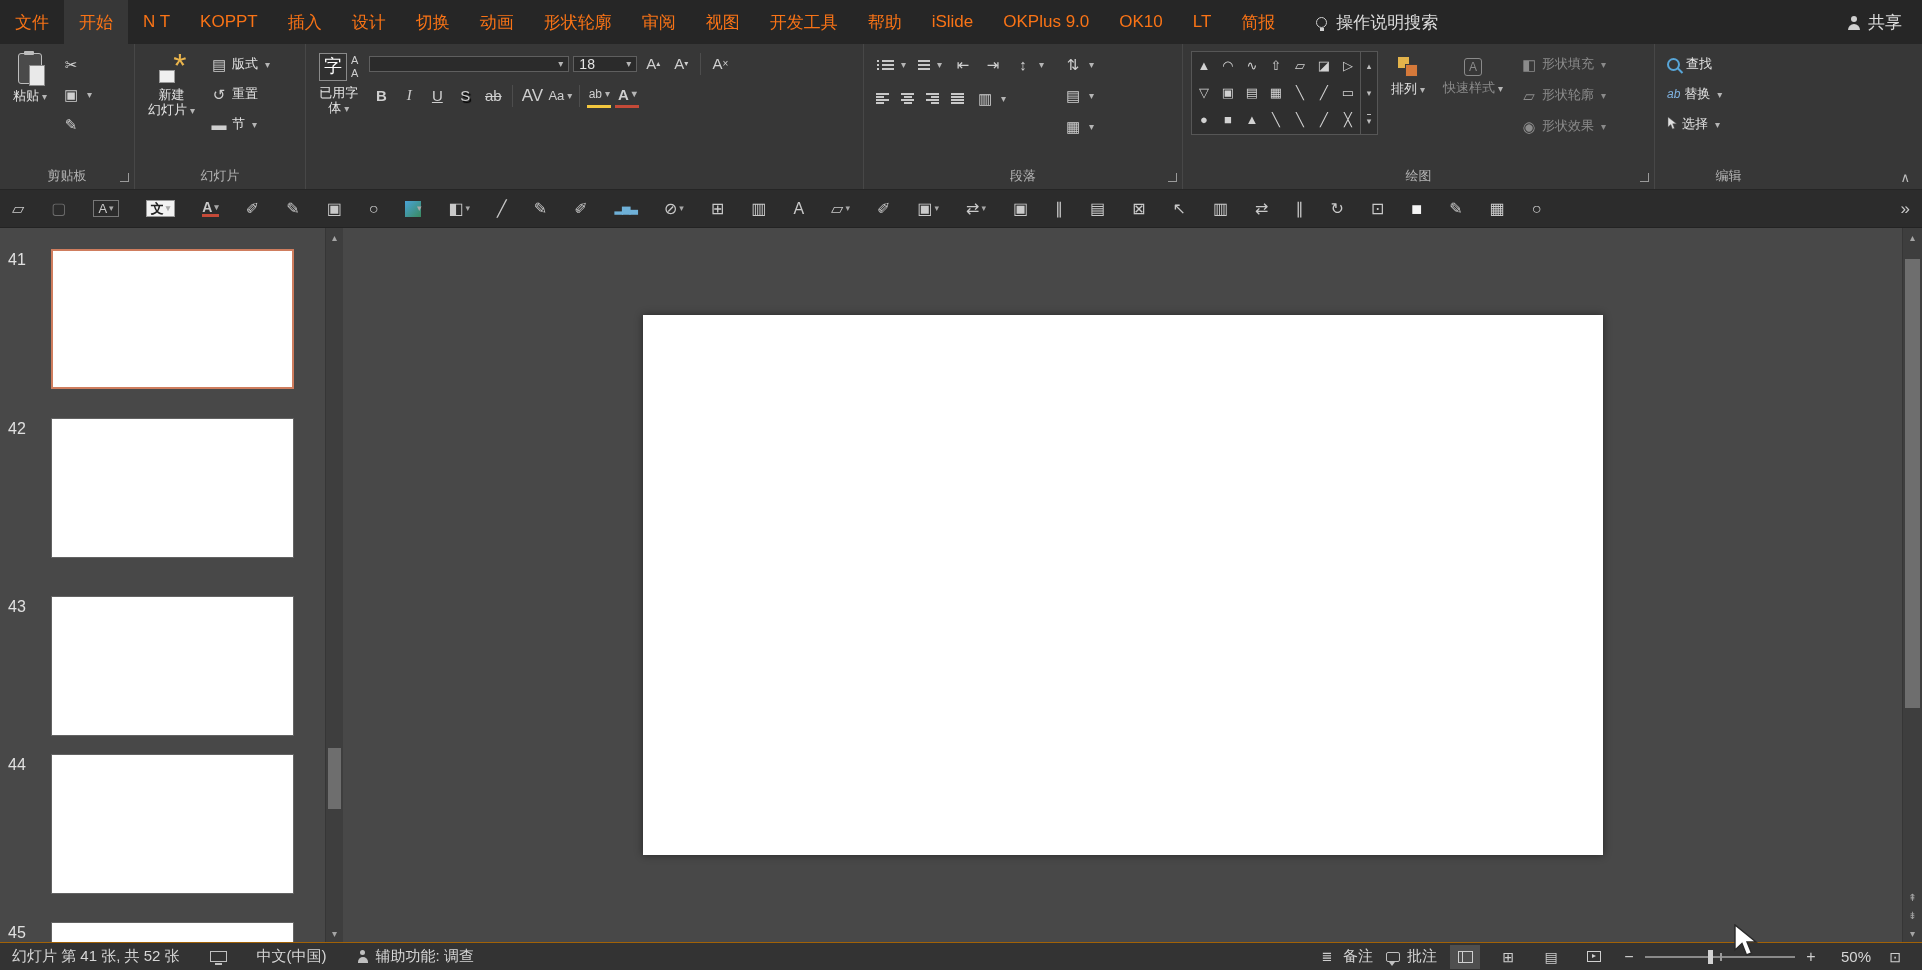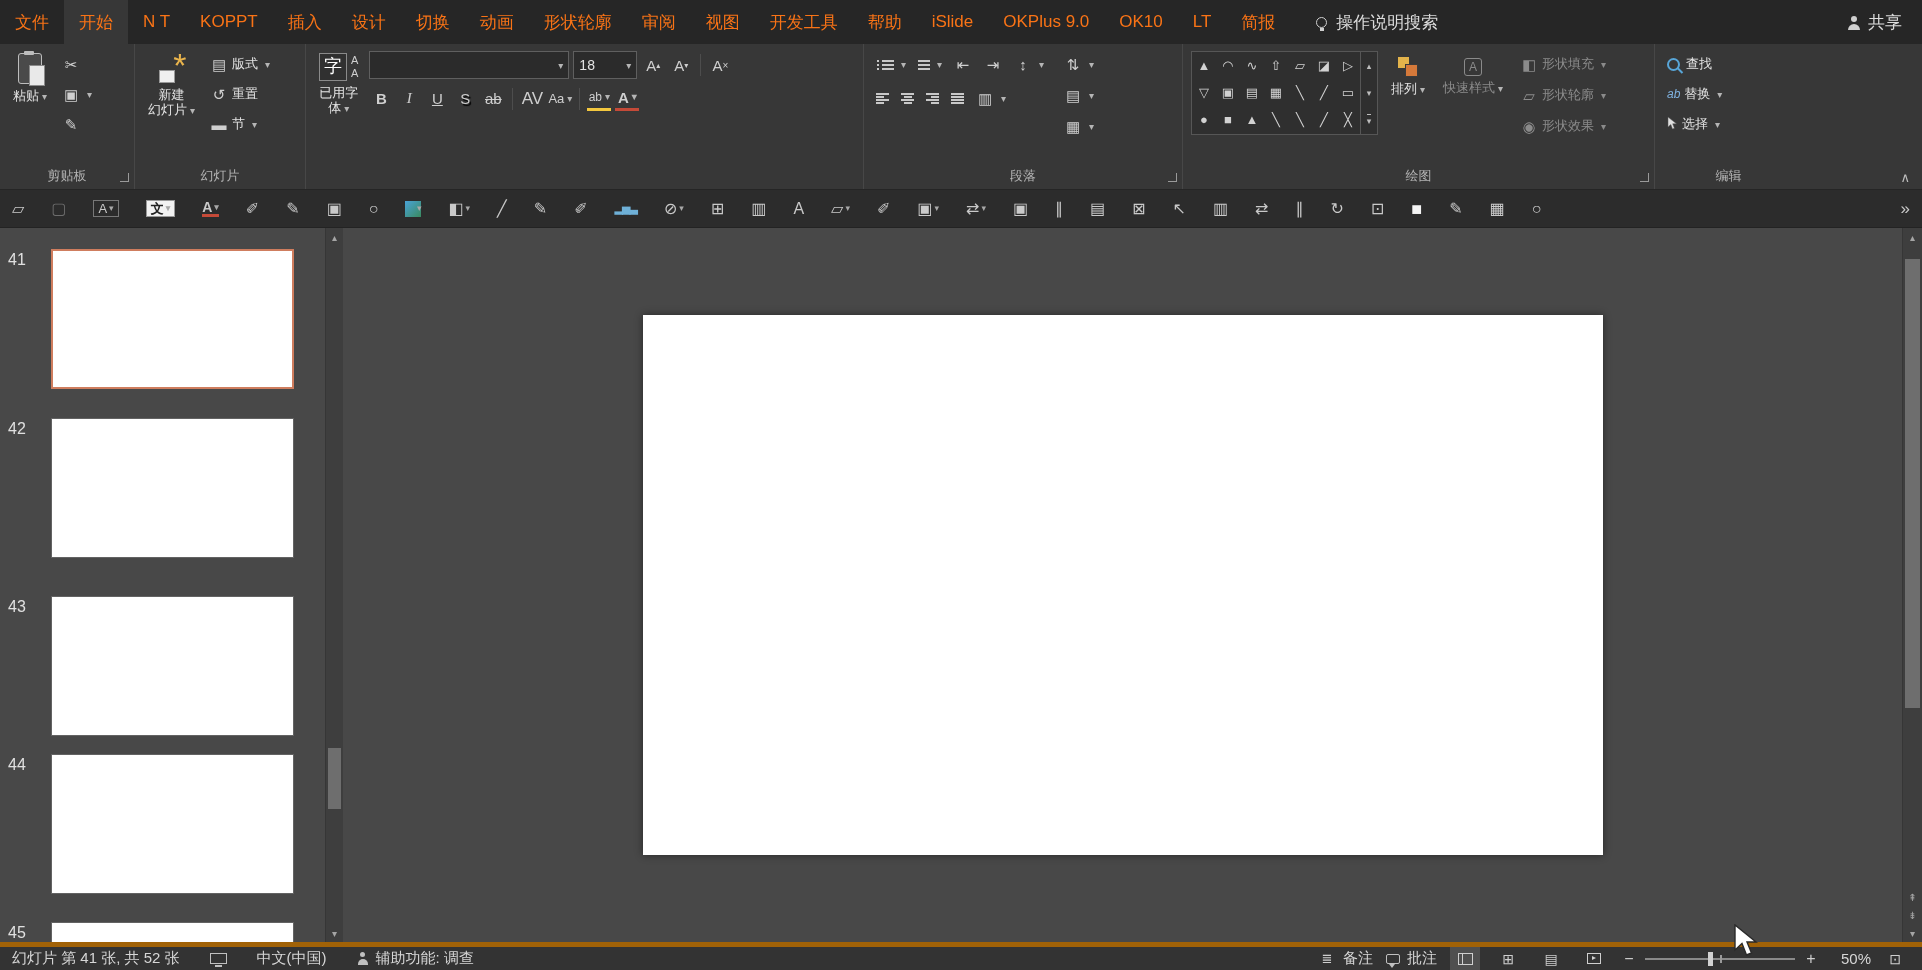--- a/index.html
+++ b/index.html
@@ -41,21 +41,21 @@
   .vdiv{width:1px; height:22px; background:#4d4d4d; margin:0 3px;}
 
   .i-paste{width:24px; height:31px; border:1.5px solid #bdbdbd; border-radius:3px; position:relative; background:#4a4a4a;}
   .i-paste::before{content:""; position:absolute; left:5px; top:-3px; width:10px; height:4px; background:#bdbdbd; border-radius:1px;}
   .i-paste::after{content:""; position:absolute; right:-4px; bottom:-3px; width:14px; height:19px; background:#e9e9e9; border:1px solid #8a8a8a;}
   .i-newslide{width:26px; height:30px; position:relative;}
   .i-newslide::before{content:"*"; position:absolute; right:-2px; top:-8px; font-size:34px; color:#e9b44c;}
   .i-newslide::after{content:""; position:absolute; left:0; bottom:0; width:14px; height:11px; background:#f0f0f0; border:1px solid #999;}
   .i-zi{width:28px; height:28px; border:1px solid #8a8a8a; background:#303030; color:#fff; font-size:18px; display:flex; align-items:center; justify-content:center;}
   .aa-col{display:flex; flex-direction:column; line-height:1; font-size:11px; color:var(--icon); gap:2px;}
-  .combo{display:flex; align-items:center; background:var(--combo-bg); border:1px solid #5f5f5f; height:28px; padding:0 5px; font-size:14px; color:var(--text);}
+  .combo{display:flex; align-items:center; background:var(--combo-bg); border:1px solid #5f5f5f; height:16px; padding:0 5px; font-size:14px; color:var(--text);}
   .combo::after{content:"▾"; font-size:10px; color:#b5b5b5; margin-left:auto; padding-left:5px;}
   .fmt{min-width:24px; height:25px; display:flex; align-items:center; justify-content:center; font-size:15px; color:var(--icon);}
   .f-b{font-weight:bold;} .f-i{font-style:italic; font-family:"Liberation Serif", serif;}
   .f-u{text-decoration:underline;} .f-s{text-shadow:1.5px 1.5px 1px #000;}
   .f-st{text-decoration:line-through;}
   .f-hl{border-bottom:3px solid #f3c73e; line-height:1;}
   .f-fc{border-bottom:3px solid #c54a38; line-height:1; font-weight:bold;}
   .i-grow::after{content:"▴"; font-size:8px; vertical-align:top; color:var(--icon);}
   .i-shrink::after{content:"▾"; font-size:8px; vertical-align:top; color:var(--icon);}
   .i-clear::after{content:"×"; font-size:10px; vertical-align:top; color:var(--icon);}
@@ -107,21 +107,21 @@
   .thumb.sel{border:2.5px solid var(--accent);}
   .pscroll{position:absolute; right:0; top:0; bottom:0; width:18px; background:#3e3e3e; border-left:1px solid #363636; display:flex; flex-direction:column;}
   .scbtn{height:18px; display:flex; align-items:center; justify-content:center; font-size:10px; color:#a5a5a5; flex:0 0 18px;}
   .sctrack{flex:1; position:relative;}
   .scthumb{position:absolute; left:2px; right:2px; background:#6e6e6e;}
   .editor{flex:1; display:flex; align-items:center; justify-content:center; background:var(--canvas-bg); min-width:0;}
   .slide{width:960px; height:540px; background:var(--slide-bg); box-shadow:0 0 8px rgba(0,0,0,.45);}
   .vscroll{width:20px; flex:0 0 20px; background:#3e3e3e; border-left:1px solid #363636; display:flex; flex-direction:column;}
 
   
-  .statusbar{height:28px; flex:0 0 28px; background:var(--statusbar-bg); border-top:5px solid #a16207; display:flex; align-items:center; padding:0 12px; font-size:15px; color:#d6d6d6; gap:30px;}
+  .statusbar{height:28px; flex:0 0 28px; background:var(--statusbar-bg); border-top:1px solid #a16207; display:flex; align-items:center; padding:0 12px; font-size:15px; color:#d6d6d6; gap:30px;}
   .sb-item{display:flex; align-items:center; gap:7px; white-space:nowrap;}
   .i-display{width:17px; height:11px; border:1.5px solid #c0c0c0; position:relative; display:inline-block;}
   .i-display::after{content:""; position:absolute; left:4px; bottom:-4px; width:7px; height:2px; background:#c0c0c0;}
   .i-access{width:12px; height:13px; position:relative; display:inline-block;}
   .i-access::before{content:""; position:absolute; left:3.5px; top:0; width:5px; height:5px; border-radius:50%; background:#c0c0c0;}
   .i-access::after{content:""; position:absolute; left:1px; bottom:0; width:10px; height:6px; border-radius:5px 5px 0 0; background:#c0c0c0;}
   .i-comment{width:14px; height:10px; border:1.5px solid #c0c0c0; border-radius:2px; position:relative; display:inline-block;}
   .i-comment::after{content:""; position:absolute; left:2px; bottom:-5px; width:0; height:0; border-left:3px solid transparent; border-right:3px solid transparent; border-top:4px solid #c0c0c0;}
   .sb-right{margin-left:auto; display:flex; align-items:center; gap:13px;}
   .viewbtn{width:30px; height:24px; display:flex; align-items:center; justify-content:center; color:#cfcfcf; font-size:14px;}

